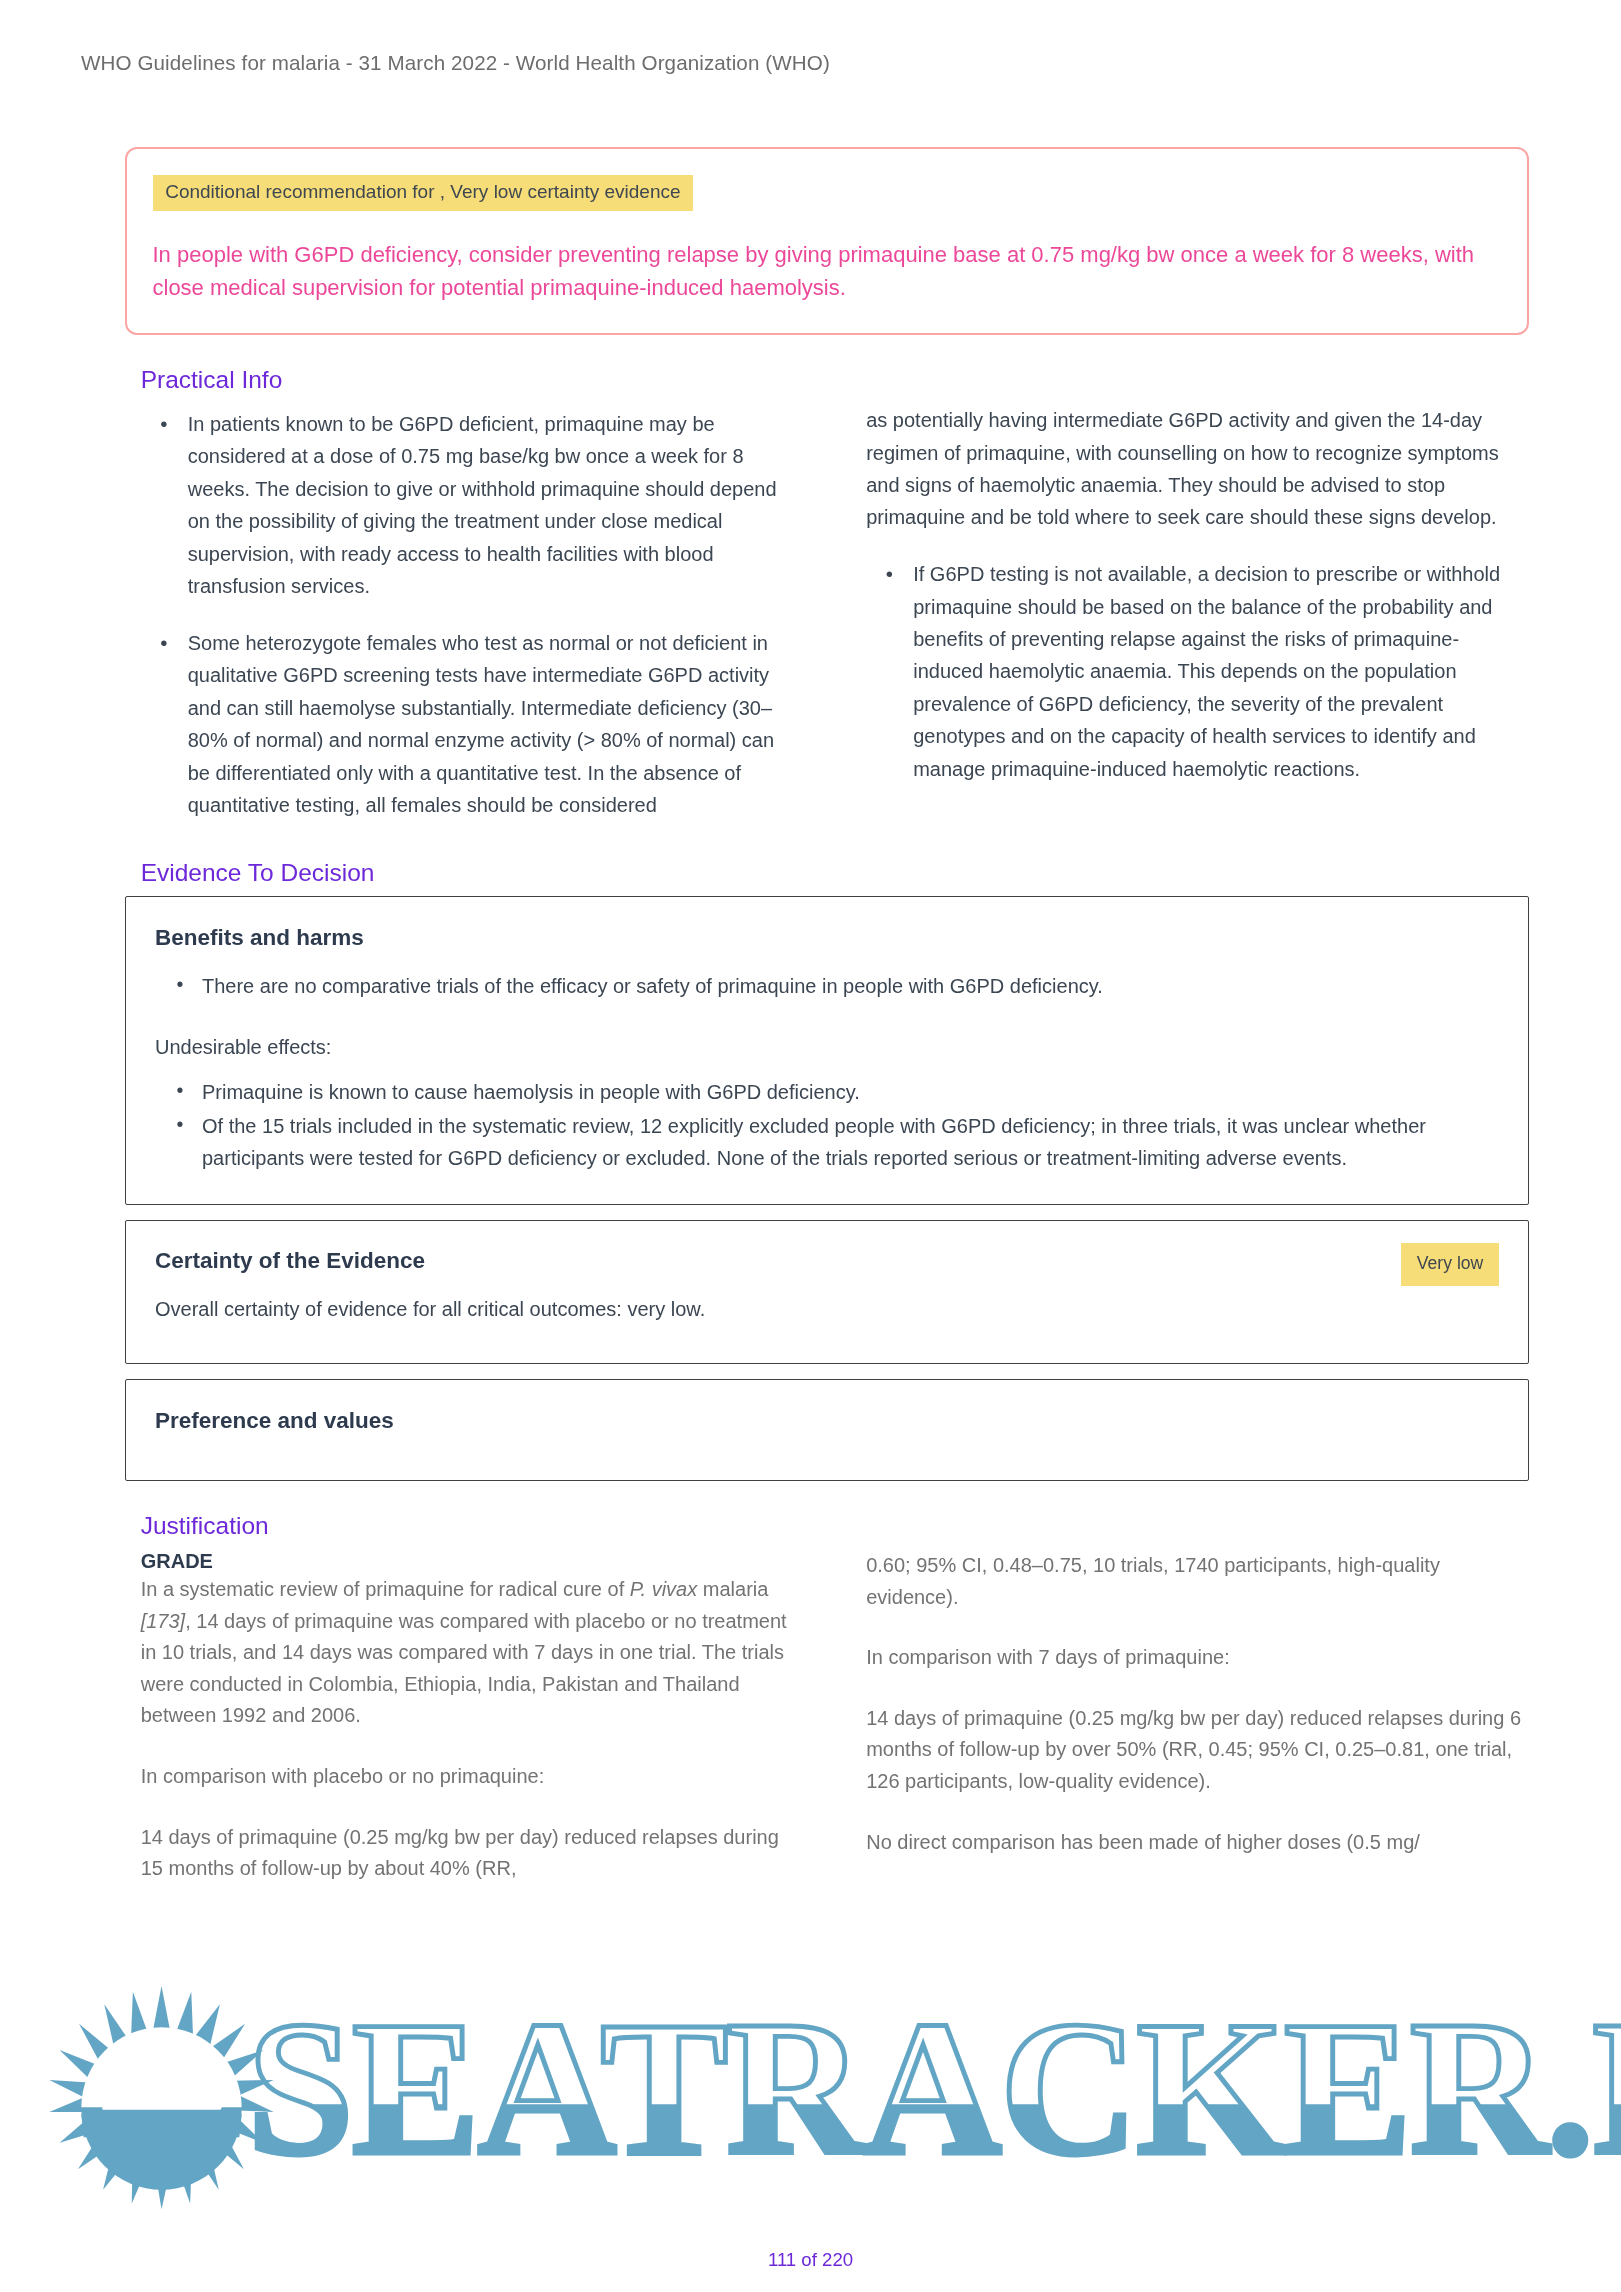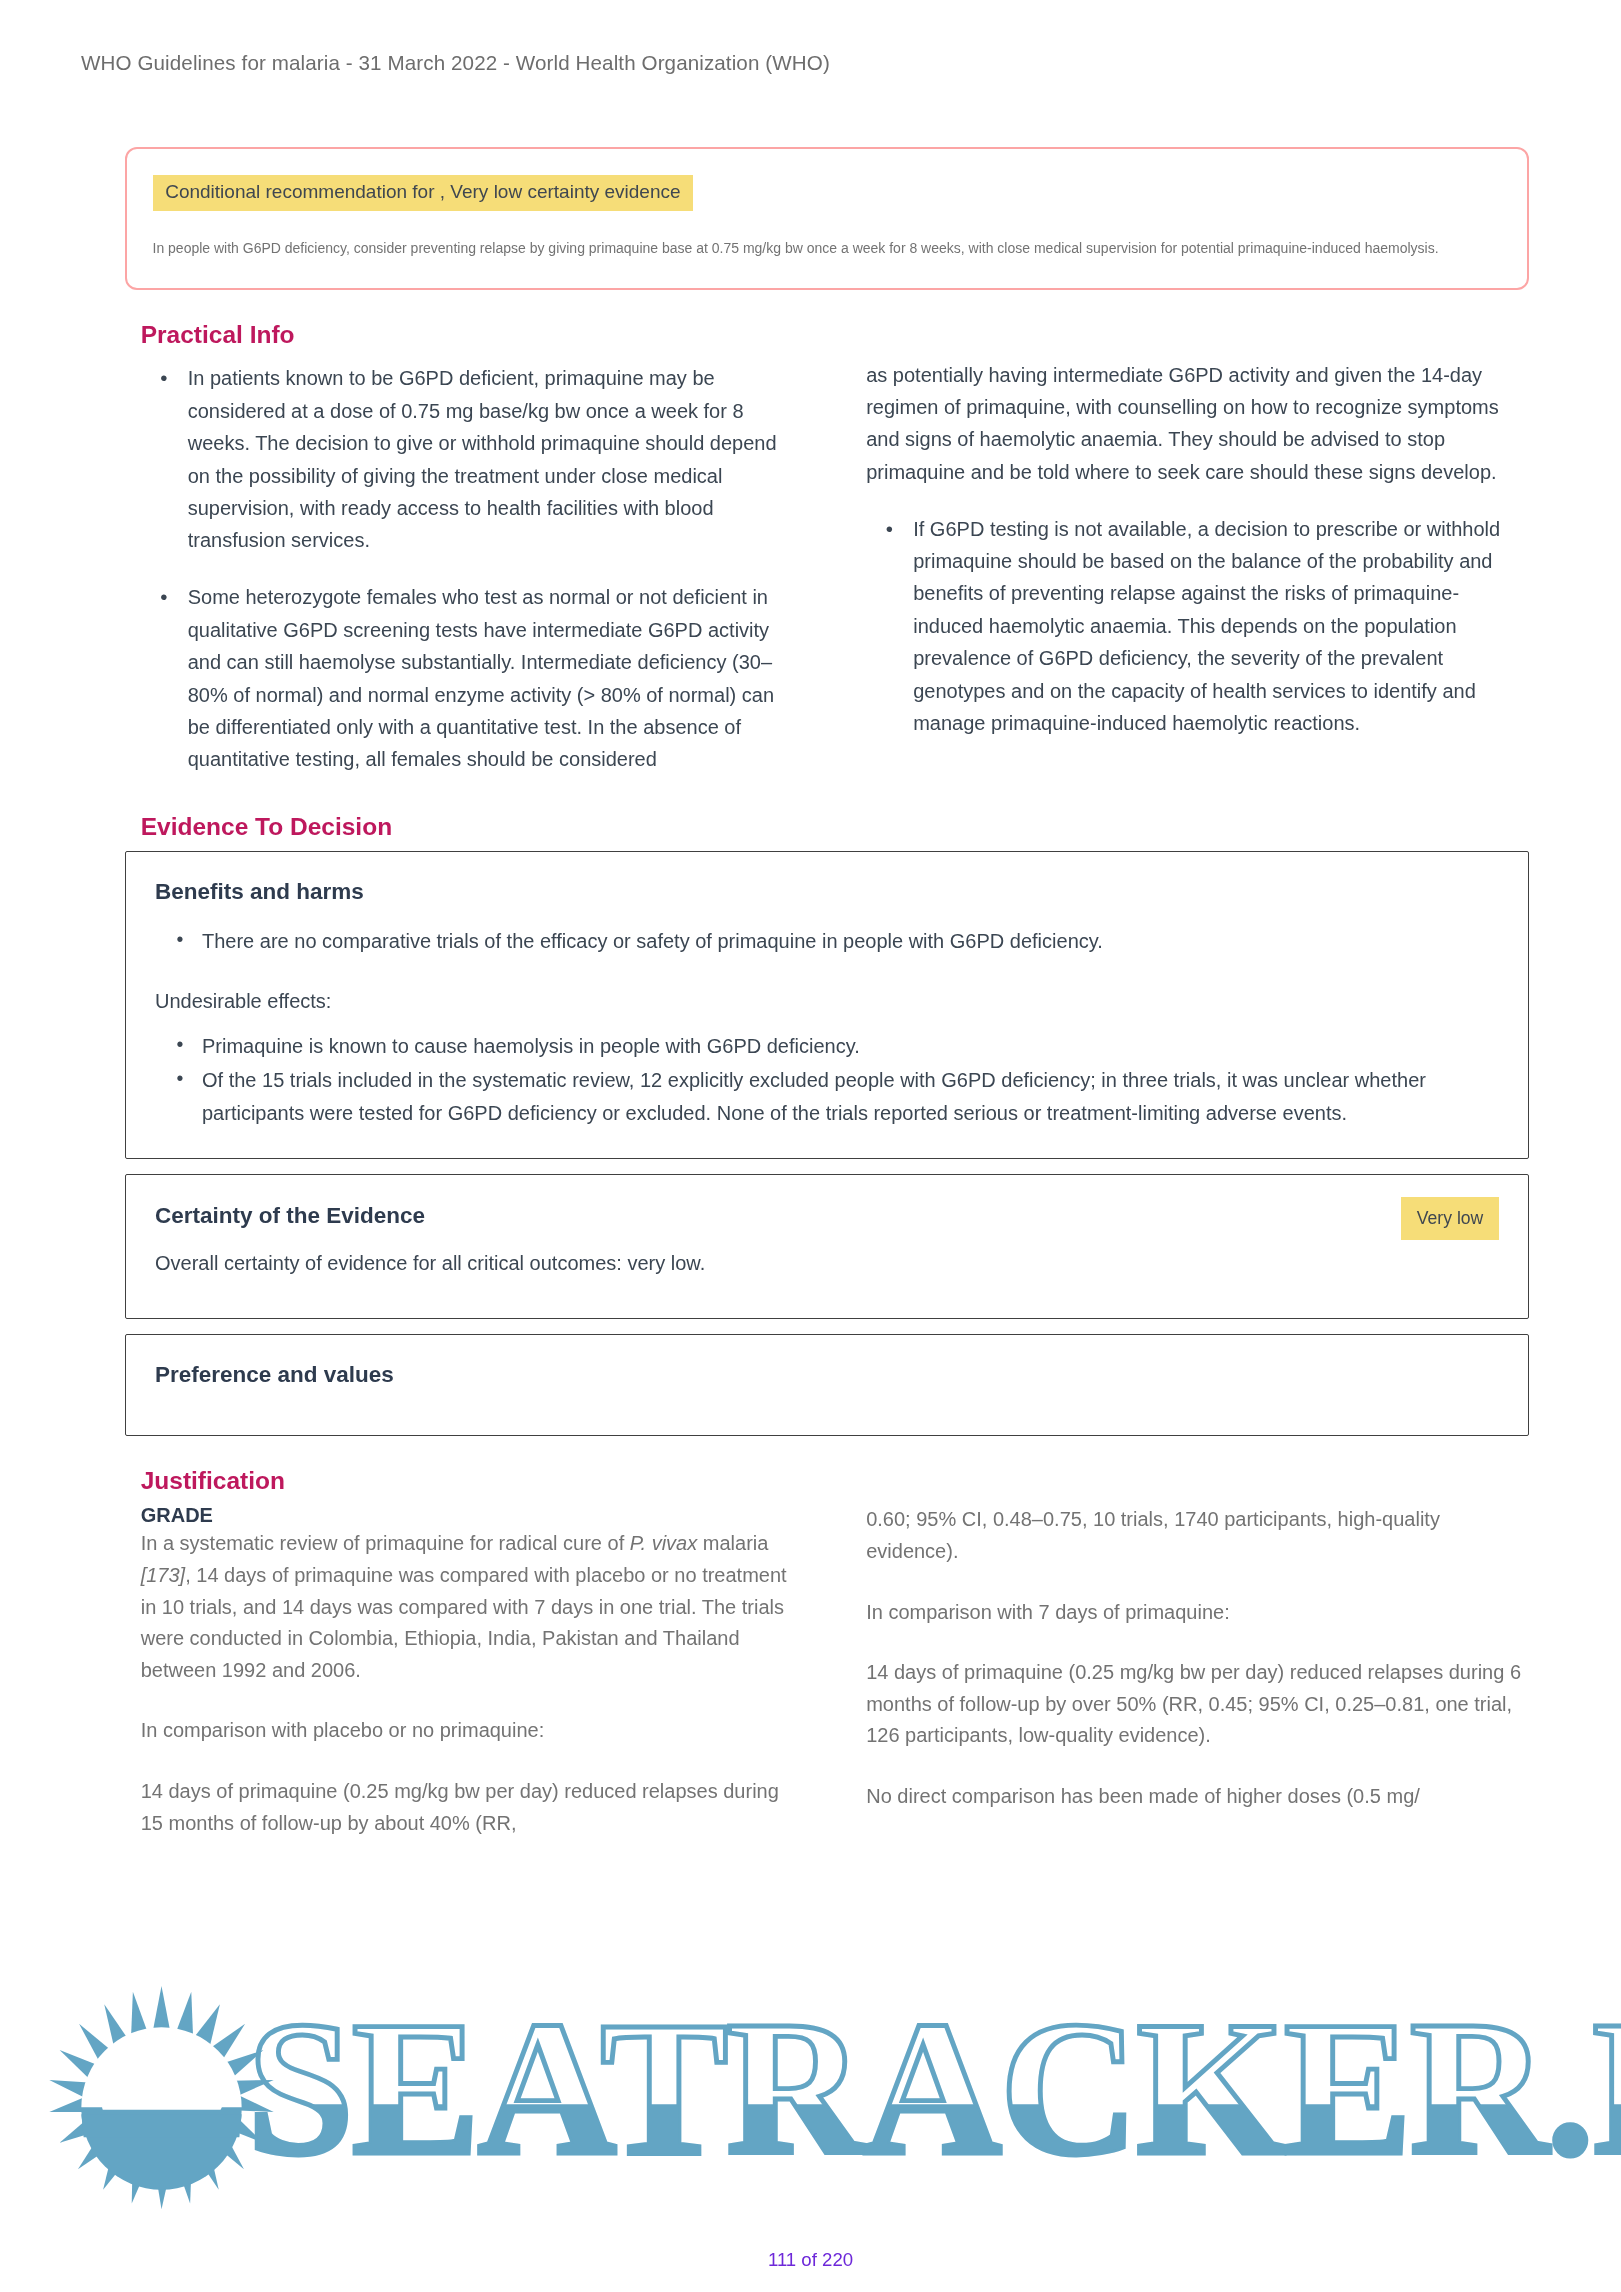--- a/index.html
+++ b/index.html
@@ -50,31 +50,31 @@
   .rec-badge {
     display: inline-block;
     background: #f6dd78;
     color: #3f4750;
     font-size: 19px;
     padding: 7.8px 12.7px 8.8px 12.7px;
     line-height: 1.05;
   }
   .rec-text {
     margin-top: 26.5px;
-    font-size: 14px;
+    font-size: 22px;
     line-height: 1.52;
-    color: #737373;
+    color: #ec4899;
   }
 
   
   .section-heading {
     font-size: 24.5px;
-    color: #be185d;
+    color: #6d28d9;
     margin: 31px 0 9.8px 15.7px;
-    font-weight: 700;
+    font-weight: 400;
   }
 
   
   .two-col {
     column-count: 2;
     column-gap: 67px;
     margin-left: 15.7px;
     width: 1384px;
   }
   ul.bullets {

